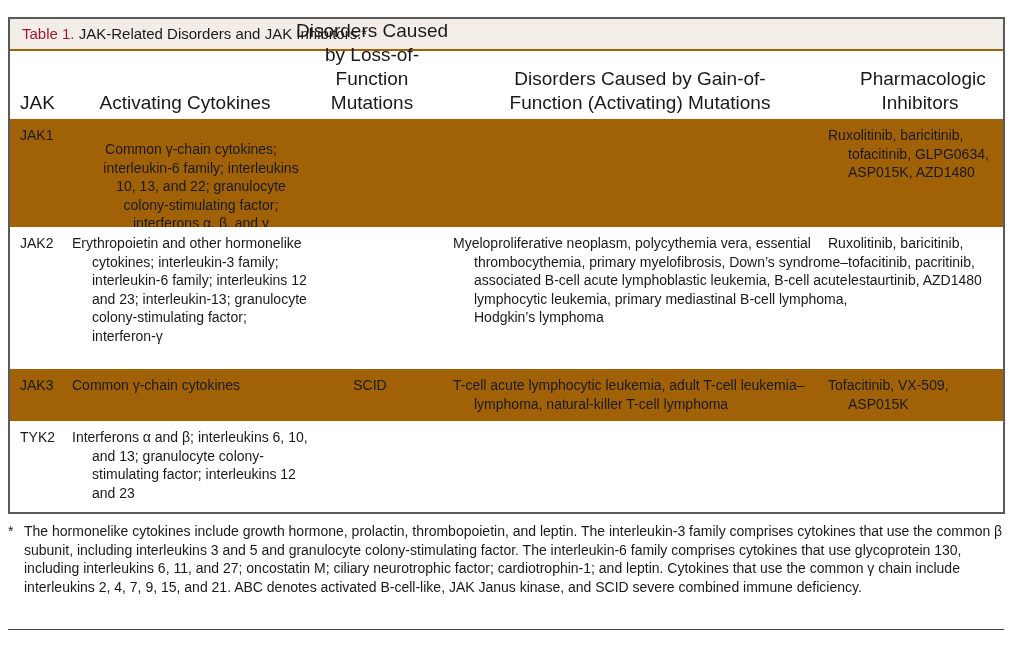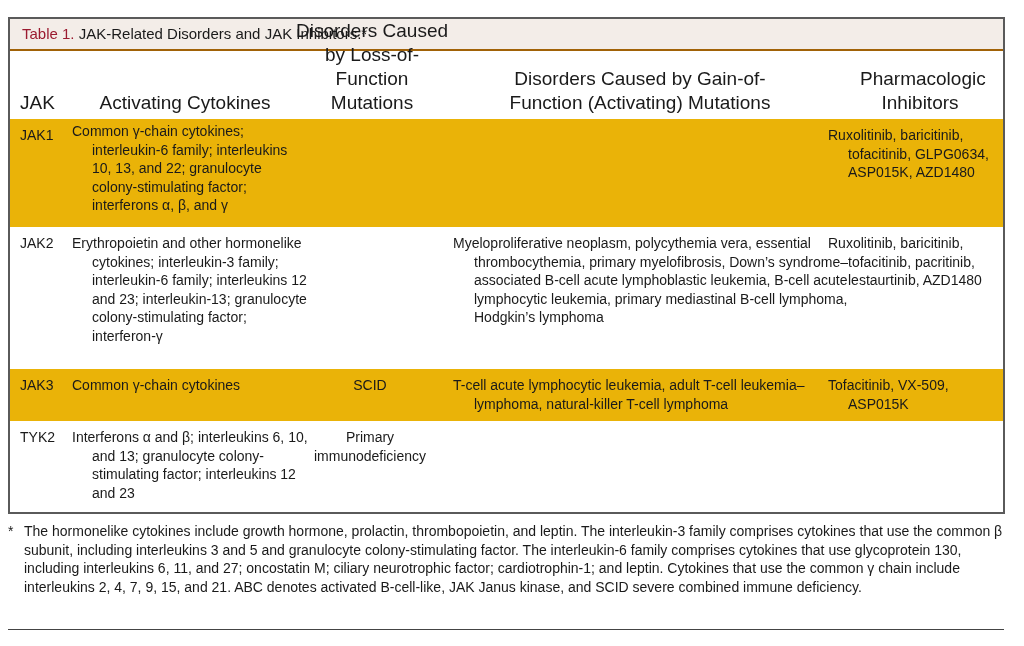--- a/index.html
+++ b/index.html
@@ -15,21 +15,21 @@
   .title-bar {
     position: absolute; left: 0; top: 0; right: 0; height: 30px;
     background: #f3ede8; border-bottom: 6px solid #a16207;
     font-size: 15px; line-height: 30px; padding-left: 12px;
   }
   .title-label { color: #9b1b30; }
   .title-text { color: #1a1a1a; }
 
   .header-row { position: absolute; left: 0; right: 0; top: 32px; height: 68px; background: #ffffff; }
   .row { position: absolute; left: 0; right: 0; }
-  .row.cream { background: #eab308; }
+  .row.cream { background: #a16207; }
   .row.white { background: #ffffff; }
 
   .cell {
     position: absolute; font-size: 14px; line-height: 18.5px;
   }
   .hcell {
     position: absolute; font-size: 19px; line-height: 24px; text-align: center; bottom: 4px;
   }
   .hang { padding-left: 20px; text-indent: -20px; }
   .hang-gain { padding-left: 21px; text-indent: -21px; }
@@ -61,21 +61,21 @@
   <div class="header-row">
     <div class="hcell" style="left:10px;width:40px;text-align:left;margin-top:40px;">JAK</div>
     <div class="hcell" style="left:80px;width:190px;">Activating Cytokines</div>
     <div class="hcell" style="left:282px;width:160px;">Disorders Caused by Loss-of-Function Mutations</div>
     <div class="hcell" style="left:850px;width:120px;">Pharmacologic Inhibitors</div>
     <div class="hcell" style="left:470px;width:320px;">Disorders Caused by Gain-of-Function (Activating) Mutations</div>
   </div>
 
   <div class="row cream" style="top:100px;height:108px;">
     <div class="cell c-jak" style="top:7px;">JAK1</div>
-    <div class="cell c-cyto hang" style="top:3px;width:218px;">Common γ-chain cytokines; interleukin-6 family; interleukins 10, 13, and 22; granulocyte colony-stimulating factor; interferons α, β, and γ</div>
+    <div class="cell c-cyto hang" style="top:21px;width:218px;text-align:center;">Common γ-chain cytokines; interleukin-6 family; interleukins 10, 13, and 22; granulocyte colony-stimulating factor; interferons α, β, and γ</div>
     <div class="cell c-loss" style="top:7px;"></div>
     <div class="cell c-inhib hang" style="top:7px;">Ruxolitinib, baricitinib, tofacitinib, GLPG0634, ASP015K, AZD1480</div>
   </div>
 
   <div class="row white" style="top:208px;height:142px;">
     <div class="cell c-jak" style="top:7px;">JAK2</div>
     <div class="cell c-cyto hang" style="top:7px;width:218px;">Erythropoietin and other hormonelike cytokines; interleukin-3 family; interleukin-6 family; interleukins 12 and 23; interleukin-13; granulocyte colony-stimulating factor; interferon-γ</div>
     <div class="cell c-loss" style="top:7px;"></div>
     <div class="cell c-gain hang-gain" style="top:7px;">Myeloproliferative neoplasm, polycythemia vera, essential thrombocythemia, primary myelofibrosis, Down’s syndrome–associated B-cell acute lymphoblastic leukemia, B-cell acute lymphocytic leukemia, primary mediastinal B-cell lymphoma, Hodgkin’s lymphoma</div>
     <div class="cell c-inhib hang" style="top:7px;">Ruxolitinib, baricitinib, tofacitinib, pacritinib, lestaurtinib, AZD1480</div>
@@ -85,21 +85,20 @@
     <div class="cell c-jak" style="top:7px;">JAK3</div>
     <div class="cell c-loss" style="top:7px;">SCID</div>
     <div class="cell c-cyto hang" style="top:7px;width:218px;">Common γ-chain cytokines</div>
     <div class="cell c-gain hang-gain" style="top:7px;">T-cell acute lymphocytic leukemia, adult T-cell leukemia–lymphoma, natural-killer T-cell lymphoma</div>
     <div class="cell c-inhib hang" style="top:7px;width:150px;">Tofacitinib, VX-509, ASP015K</div>
   </div>
 
   <div class="row white" style="top:402px;height:91px;">
     <div class="cell c-jak" style="top:7px;">TYK2</div>
     <div class="cell c-cyto hang" style="top:7px;width:218px;">Interferons α and β; interleukins 6, 10, and 13; granulocyte colony-stimulating factor; interleukins 12 and 23</div>
-    <div class="cell c-loss" style="top:7px;width:150px;left:285px;">Primary immunodeficiency</div>
     <div class="cell c-gain hang-gain" style="top:7px;"></div>
     <div class="cell c-inhib hang" style="top:7px;"></div>
   </div>
 </div>
 
 <div class="footnote">
   <span class="star">*</span>
   <span class="fn-text">The hormonelike cytokines include growth hormone, prolactin, thrombopoietin, and leptin. The interleukin-3 family comprises cytokines that use the common β subunit, including interleukins 3 and 5 and granulocyte colony-stimulating factor. The interleukin-6 family comprises cytokines that use glycoprotein 130, including interleukins 6, 11, and 27; oncostatin M; ciliary neurotrophic factor; cardiotrophin-1; and leptin. Cytokines that use the common γ chain include interleukins 2, 4, 7, 9, 15, and 21. ABC denotes activated B-cell-like, JAK Janus kinase, and SCID severe combined immune deficiency.</span>
 </div>
 <div class="rule"></div>

